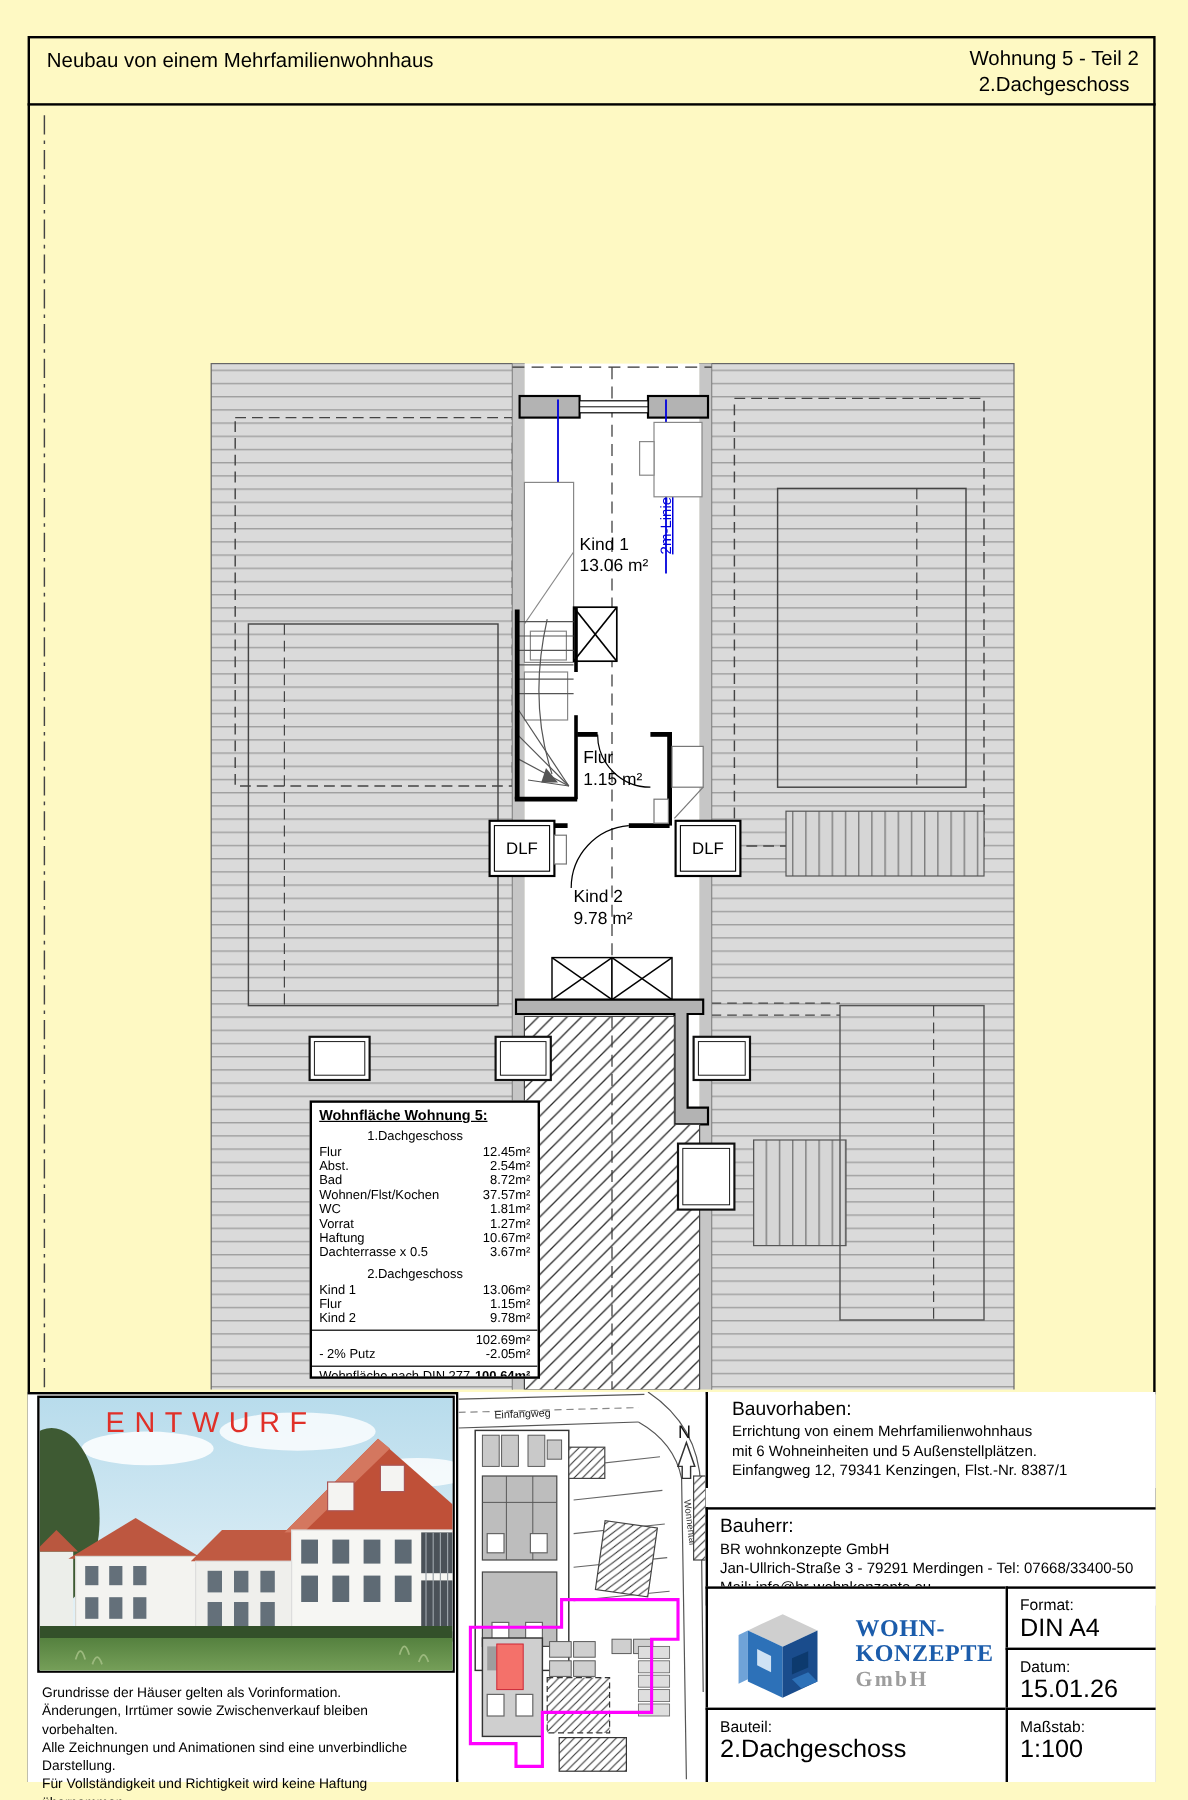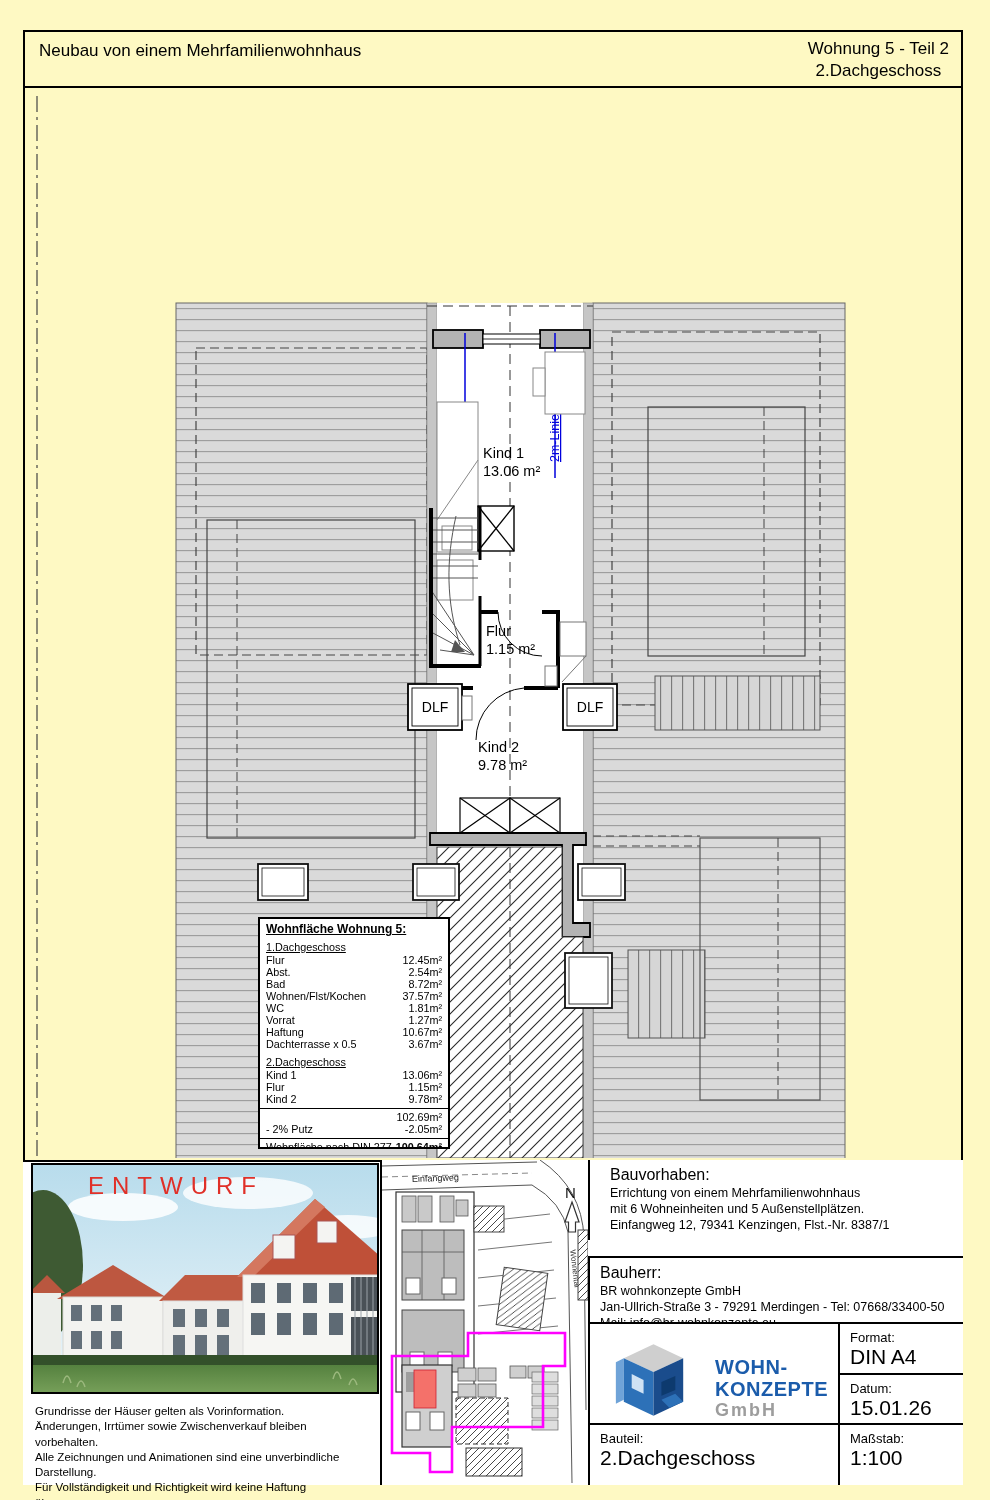--- a/index.html
+++ b/index.html
@@ -9,36 +9,36 @@
   .outer{left:23px;top:30px;width:940px;height:1455px;border:2px solid #000;}
   .hdr{left:23px;top:30px;width:940px;height:58px;border-bottom:2px solid #000;
        display:flex;justify-content:space-between;align-items:flex-start;padding:8px 14px 0 16px;}
   .hdr-left{font-size:17px;padding-top:3px;}
   .hdr-right{font-size:17px;text-align:center;line-height:1.32;}
   svg text{font-family:"Liberation Sans",sans-serif;}
   
   .atable{left:258px;top:917px;width:192px;height:232px;border:2px solid #000;background:#fff;
           font-size:10.8px;line-height:12px;padding:4px 6px;overflow:hidden;}
   .atitle{font-size:12px;font-weight:bold;text-decoration:underline;margin-bottom:4px;}
-  .tbl-heading{text-decoration:underline;margin-top:6px;margin-bottom:1px;}
+  .tbl-heading{margin-top:6px;margin-bottom:1px;margin-left:40px;}
   .tbl-row{display:flex;justify-content:space-between;}
   .tdiv{border-top:1.2px solid #000;margin:3px -6px 2px -6px;}
   .bold{font-weight:bold;}
   
   .bottom{left:23px;top:1160px;width:940px;height:325px;border-top:2px solid #000;background:#fff;}
   .photo{left:31px;top:1163px;width:348px;height:231px;border:2px solid #000;overflow:hidden;}
   .entwurf{left:88px;top:1172px;font-size:24px;letter-spacing:8px;color:#e03028;}
   .disc{left:35px;top:1404px;width:330px;font-size:11.5px;line-height:1.33;}
   .sitecell{left:380px;top:1160px;width:208px;height:325px;border-left:2px solid #000;background:#fff;}
   .ibox{background:#fff;border-left:2px solid #000;padding:6px 10px;}
   .ihead{font-size:16px;margin-bottom:2px;}
   .ilines{font-size:12.5px;line-height:1.27;}
   .lbl{font-size:13px;}
   .val{font-size:21px;line-height:1.1;}
-  .logo-wrap{display:flex;align-items:flex-end;gap:20px;padding-top:6px;}
+  .logo-wrap{display:flex;align-items:center;gap:20px;padding-top:6px;font-family:Liberation Serif, serif;}
   .logo-text{line-height:1.08;}
   .logo-l1,.logo-l2{font-size:20px;font-weight:bold;color:#1b5cab;letter-spacing:.5px;}
   .logo-l3{font-size:18px;font-weight:bold;color:#9d9d9d;letter-spacing:2px;}
 </style>
 </head>
 <body>
 
 <div class="page">
 
   <div class="abs outer"></div>

